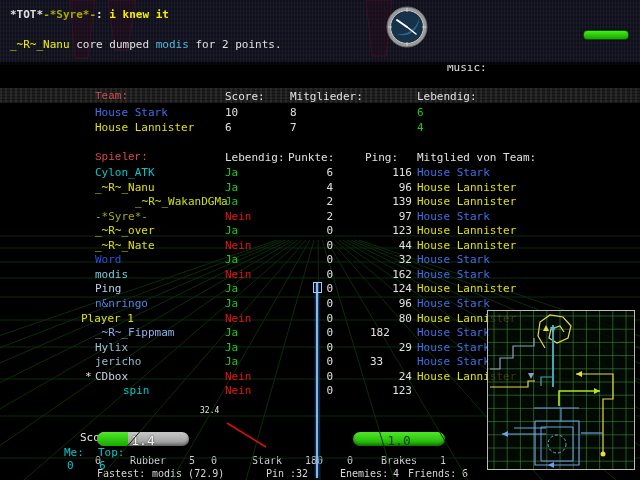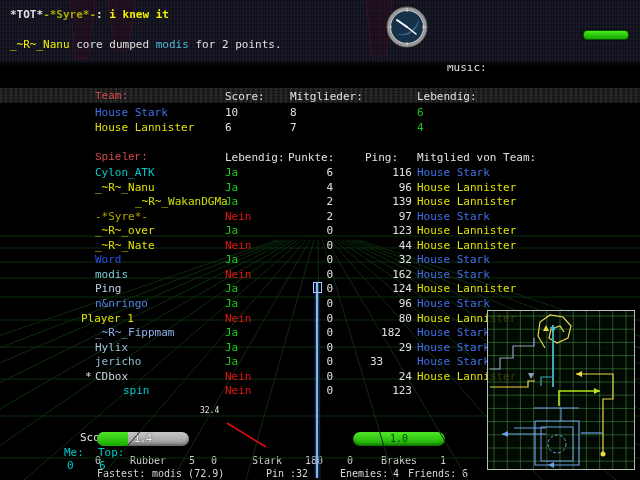--- a/index.html
+++ b/index.html
@@ -39,21 +39,21 @@
   
   #minimap{left:487px;top:310px;width:146px;height:158px;border:1px solid #b9bdb9;
     background:rgba(2,10,2,.78);z-index:6;}
   
   #hud{z-index:5;}
   .cy{color:#00c8c8;}
   .gauge-pill{position:absolute;height:14px;border-radius:7px;background:linear-gradient(#c8c8c8,#949494);
     box-shadow:inset 0 -2px 3px rgba(0,0,0,.35);overflow:hidden;}
   .gauge-fill{position:absolute;left:0;top:0;height:100%;border-radius:7px 0 0 7px;
     background:linear-gradient(#50e828,#17a800);}
-  .gauge-label{position:absolute;width:100%;text-align:center;top:1px;font-size:10px;color:#f0f0f0;
+  .gauge-label{position:absolute;width:100%;text-align:center;top:1px;font-size:13px;color:#f0f0f0;
     text-shadow:0 0 2px #333;}
   .scale{position:absolute;font-size:10px;color:#cfcfcf;}
   .status{position:absolute;font-size:10px;color:#d6d6d6;white-space:pre;}
 </style>
 </head>
 <body>
 
 <div id="stage">
 
   <div class="abs" id="top-band"></div>
@@ -219,21 +219,21 @@
         <span class="cell" style="left: 370px; top: 297px; width: 42px; text-align: right;">96</span>
         <span class="cell" style="left: 417px; top: 297px; color: rgb(63, 111, 232);">House Stark</span>
         <span class="cell" style="left: 81px; top: 312px; color: rgb(224, 224, 0);">Player 1</span>
         <span class="cell" style="left: 225px; top: 312px; color: rgb(228, 20, 20);">Nein</span>
         <span class="cell" style="left: 300px; top: 312px; width: 33px; text-align: right;">0</span>
         <span class="cell" style="left: 370px; top: 312px; width: 42px; text-align: right;">80</span>
         <span class="cell" style="left: 417px; top: 312px; color: rgb(224, 224, 0);">House Lannister</span>
         <span class="cell" style="left: 95px; top: 326px; color: rgb(143, 176, 234);">_~R~_Fippmam</span>
         <span class="cell" style="left: 225px; top: 326px; color: rgb(30, 200, 30);">Ja</span>
         <span class="cell" style="left: 300px; top: 326px; width: 33px; text-align: right;">0</span>
-        <span class="cell" style="left: 370px; top: 326px; width: 42px; text-align: center;">182</span>
+        <span class="cell" style="left: 370px; top: 326px; width: 42px; text-align: left;">182</span>
         <span class="cell" style="left: 417px; top: 326px; color: rgb(63, 111, 232);">House Stark</span>
         <span class="cell" style="left: 95px; top: 341px; color: rgb(165, 190, 221);">Hylix</span>
         <span class="cell" style="left: 225px; top: 341px; color: rgb(30, 200, 30);">Ja</span>
         <span class="cell" style="left: 300px; top: 341px; width: 33px; text-align: right;">0</span>
         <span class="cell" style="left: 370px; top: 341px; width: 42px; text-align: right;">29</span>
         <span class="cell" style="left: 417px; top: 341px; color: rgb(63, 111, 232);">House Stark</span>
         <span class="cell" style="left: 95px; top: 355px; color: rgb(148, 188, 208);">jericho</span>
         <span class="cell" style="left: 225px; top: 355px; color: rgb(30, 200, 30);">Ja</span>
         <span class="cell" style="left: 300px; top: 355px; width: 33px; text-align: right;">0</span>
         <span class="cell" style="left: 370px; top: 355px; width: 42px; text-align: left;">33</span>

